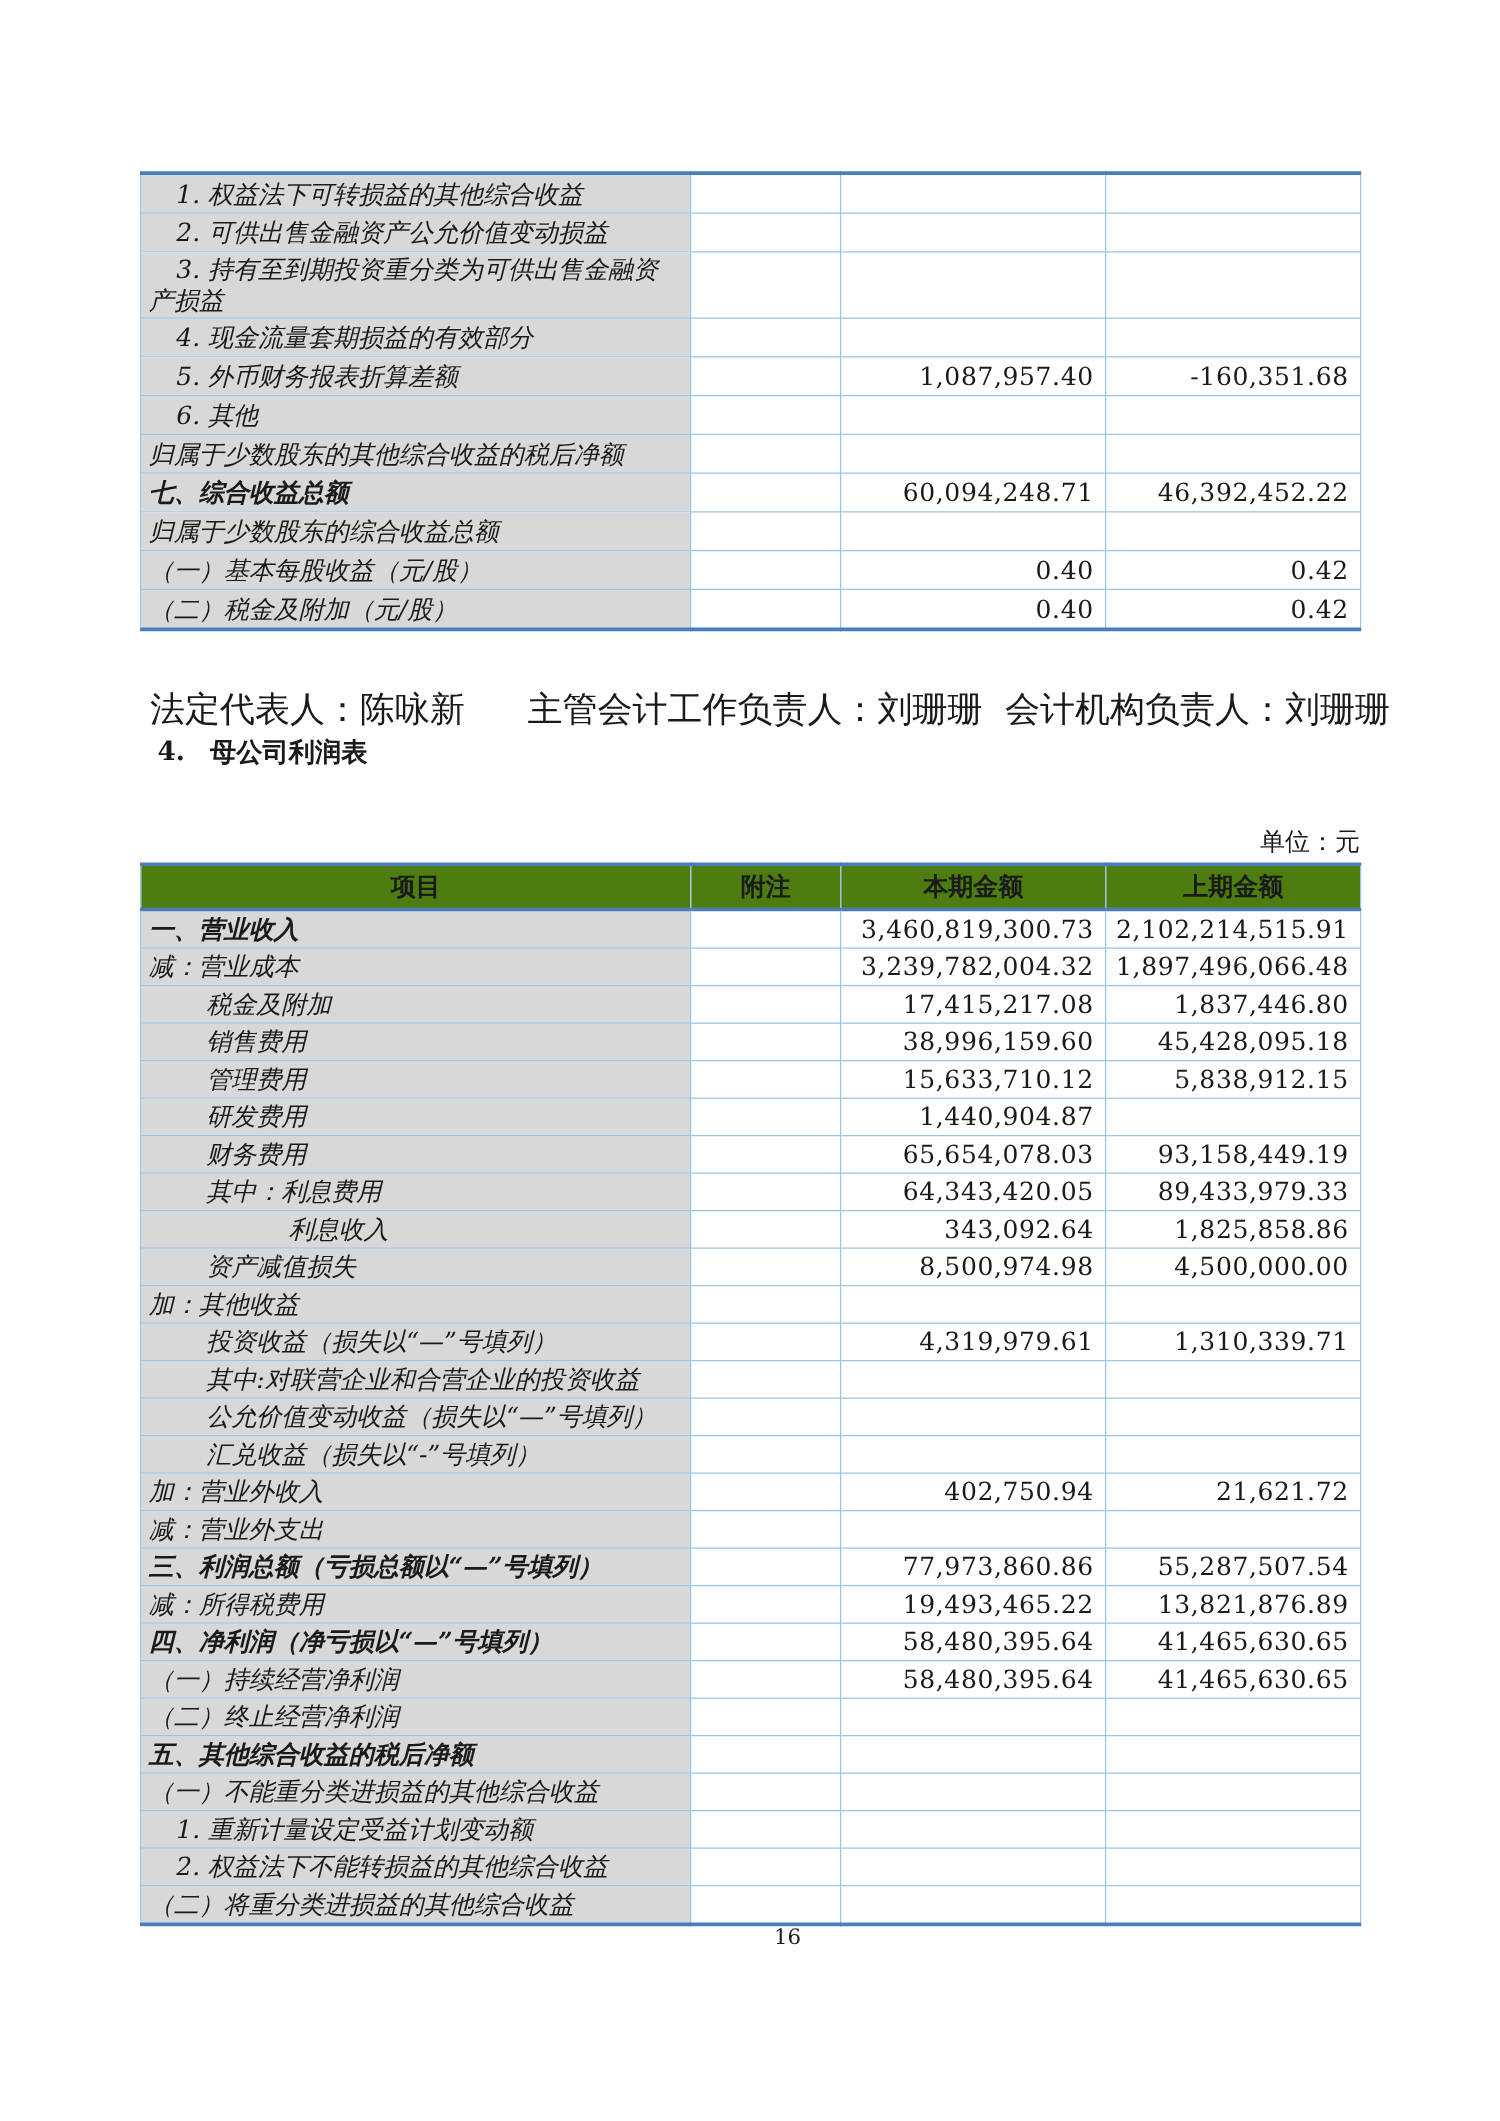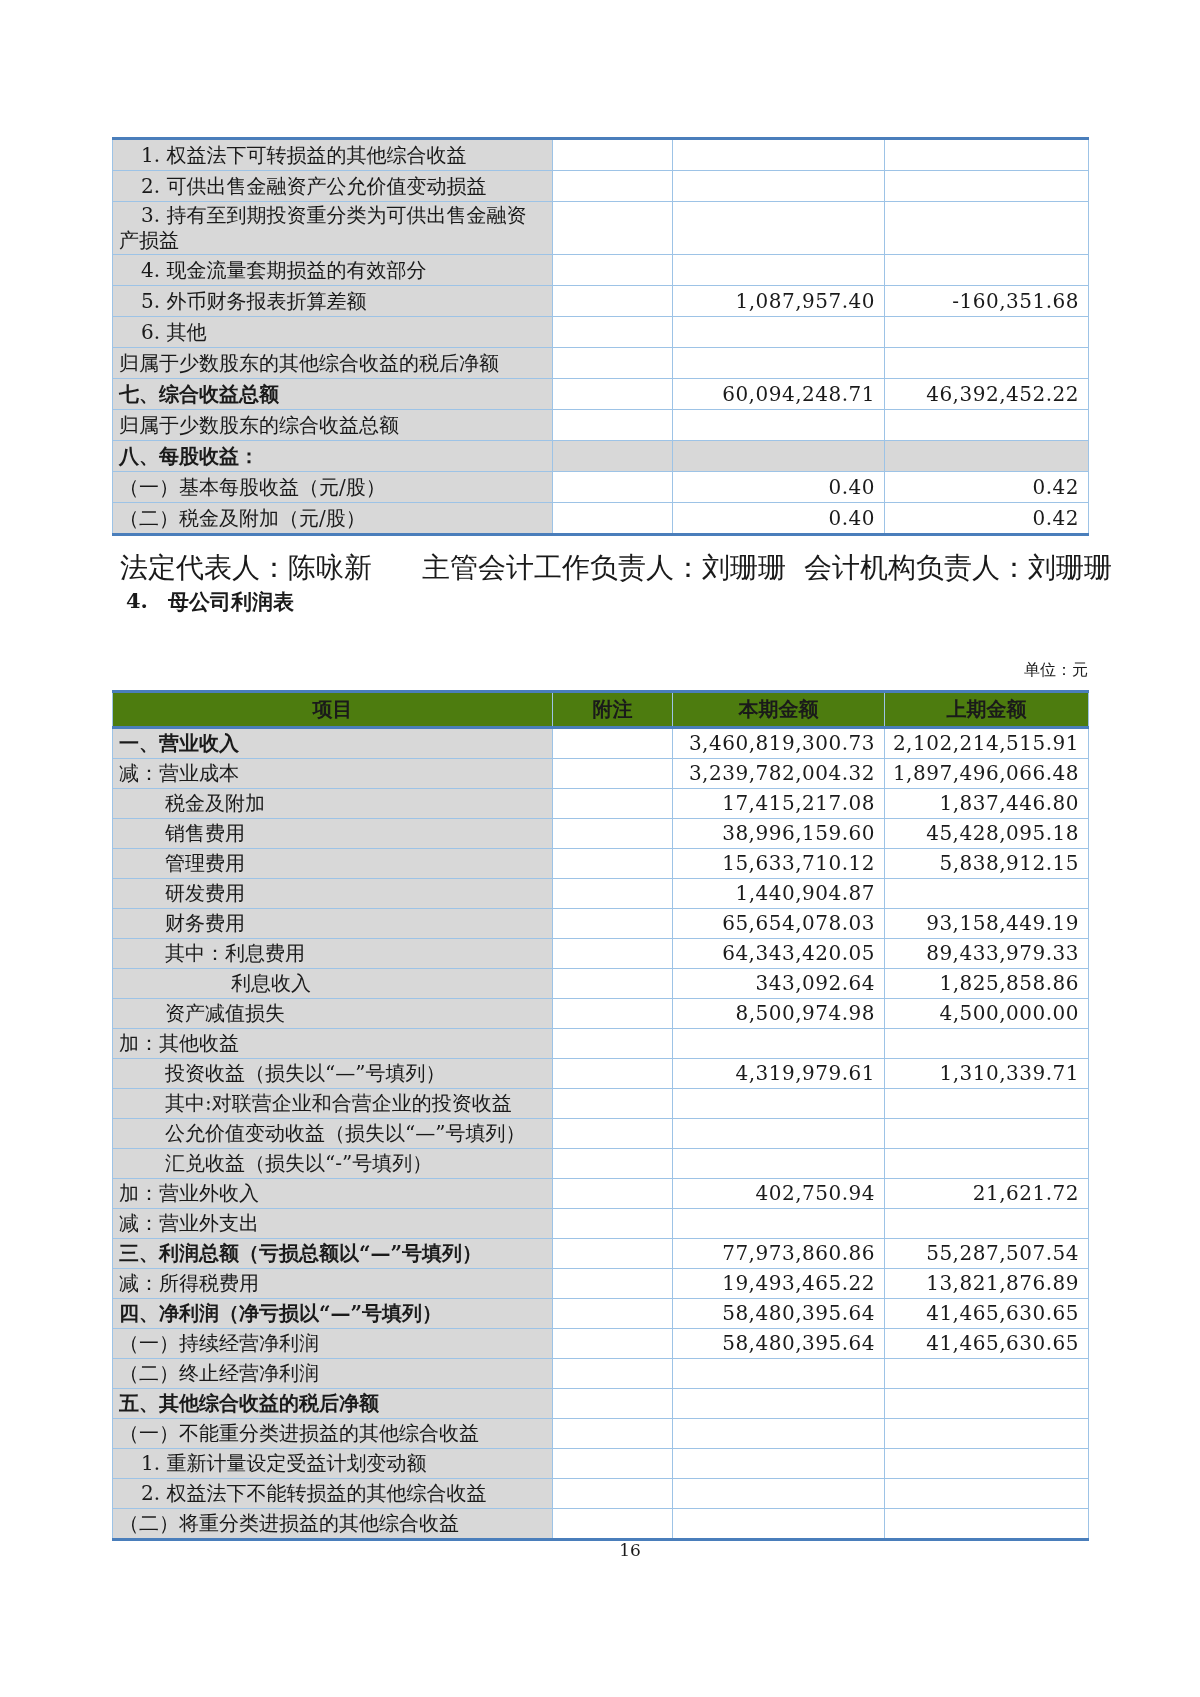--- a/index.html
+++ b/index.html
@@ -8,41 +8,41 @@
     font-family:"DejaVu Serif","Liberation Serif",serif;
     color:#1a1a1a;
   }
   .abs{position:absolute;}
   
   table{border-collapse:collapse;table-layout:fixed;width:976px;font-size:20px;}
   col.c-item{width:440px;} col.c-note{width:120px;} col.c-cur{width:212px;} col.c-prev{width:204px;}
   td,th{border:1px solid #9DC3E6;overflow:hidden;}
   td{height:28px;line-height:25px;padding:1px 6px;}
   #t2 td{height:27px;}
-  td.c0{background:#D8D8D8;text-align:left;}
+  td.c0{background:#D8D8D8;text-align:left;font-style:italic;}
   td.c1{background:#ffffff;}
   td.num{background:#ffffff;text-align:right;padding-right:9px;letter-spacing:0.5px;
          font-family:"DejaVu Serif","Liberation Serif",serif;}
   tr.bold td.c0{font-weight:bold;}
   tr.grayall td{background:#D8D8D8;}
   .ind1{text-indent:22px;}
   .ind2{text-indent:46px;}
   .ind4{text-indent:112px;}
   #t1{border-top:3px solid #4A7EBB;border-bottom:3px solid #4A7EBB;}
   #t2{border-top:3px solid #4A7EBB;border-bottom:3px solid #4A7EBB;}
   #t2 thead th{
     background:#4d7c0f;font-weight:bold;text-align:center;height:31px;
     border-bottom:3px solid #4A7EBB;font-size:20px;
   }
   
   .sig-line{left:112px;top:549px;width:976px;height:28px;font-size:28px;}
   .sig-line span{position:absolute;white-space:nowrap;}
   .sig-1{left:8px;} .sig-2{left:310px;} .sig-3{left:692px;}
   .section-heading{left:126px;top:588px;font-size:21px;font-weight:bold;display:flex;gap:20px;}
-  .unit-line{left:112px;top:660px;width:976px;text-align:right;font-size:16px;}
+  .unit-line{left:112px;top:660px;width:976px;text-align:right;font-size:20px;}
   .page-number{left:0;top:1540px;width:1260px;text-align:center;font-size:17px;}
 </style>
 </head>
 <body>
 
 <div>
 
   <table id="t1" class="abs" style="left:112px;top:137px;">
     <colgroup>
       <col class="c-item">
@@ -94,26 +94,20 @@
           <td class="num"></td>
         </tr>
         <tr class="bold">
           <td class="c0">七、综合收益总额</td>
           <td class="c1"></td>
           <td class="num">60,094,248.71</td>
           <td class="num">46,392,452.22</td>
         </tr>
         <tr>
           <td class="c0">归属于少数股东的综合收益总额</td>
-          <td class="c1"></td>
-          <td class="num"></td>
-          <td class="num"></td>
-        </tr>
-        <tr class="bold grayall">
-          <td class="c0">八、每股收益：</td>
           <td class="c1"></td>
           <td class="num"></td>
           <td class="num"></td>
         </tr>
         <tr>
           <td class="c0">（一）基本每股收益（元/股）</td>
           <td class="c1"></td>
           <td class="num">0.40</td>
           <td class="num">0.42</td>
         </tr>

